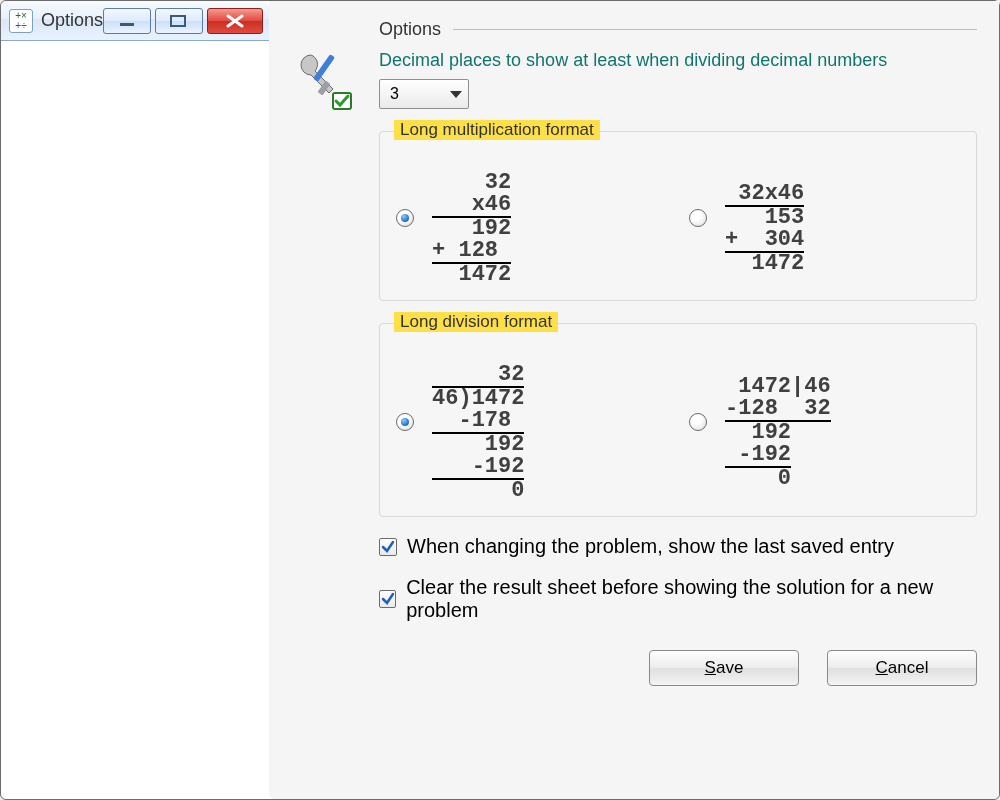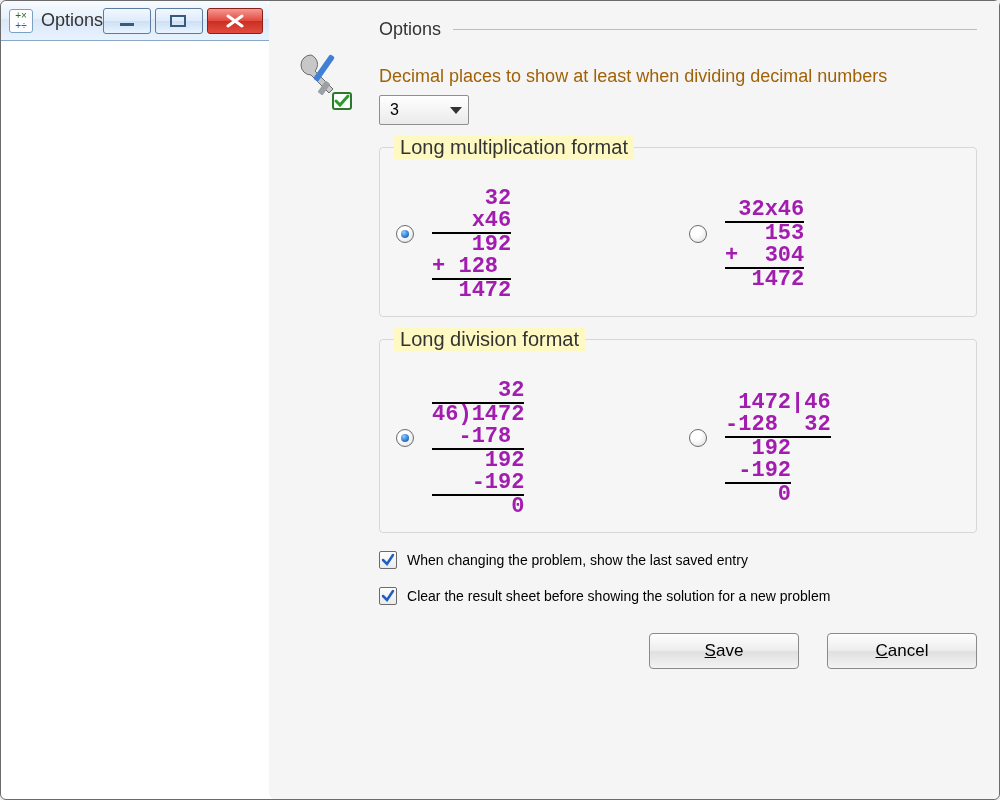--- a/index.html
+++ b/index.html
@@ -79,21 +79,21 @@
 
   .right-col { flex: 1; display: flex; flex-direction: column; }
 
   .section-header {
     display: flex; align-items: center; gap: 12px;
     margin-bottom: 10px;
   }
   .section-header .label { font-size: 18px; color: #333; }
   .section-header .rule  { flex: 1; height: 1px; background: #bdbdbd; }
 
-  .field-label { font-size: 18px; color: #a16207; margin: 16px 0 8px 0; }
+  .field-label { font-size: 18px; color: #0f766e; margin: 0 0 8px 0; }
 
   .dropdown {
     display: inline-flex; align-items: center;
     height: 30px;
     border: 1px solid #8f8f8f;
     background: linear-gradient(#ffffff, #eaeaea);
     padding: 0 6px 0 10px;
     font-size: 16px;
     width: 90px;
     justify-content: space-between;
@@ -111,23 +111,23 @@
     border: 1px solid #d8d8d8;
     border-radius: 4px;
     margin-top: 22px;
     padding: 18px 16px 14px 16px;
     position: relative;
     background: #f6f6f6;
   }
   .groupbox .legend {
     position: absolute;
     top: -12px; left: 14px;
-    background: #fef9c3;
+    background: #fde047;
     padding: 0 6px;
-    font-size: 20px;
+    font-size: 17px;
     color: #333;
   }
   .option-row {
     display: flex;
     align-items: center;
     gap: 22px;
   }
   .option-row .half { flex: 1; display: flex; align-items: center; gap: 18px; }
 
   
@@ -147,30 +147,30 @@
     border-radius: 50%;
     background: radial-gradient(circle at 35% 30%, #8ec9ff 0%, #1f6fbf 70%);
   }
 
   
   .sample {
     font-family: "Courier New", monospace;
     font-weight: bold;
     font-size: 22px;
     line-height: 1.0;
-    color: #a21caf;
+    color: #404040;
     white-space: pre;
   }
   .rule-under { border-bottom: 2px solid #000; display: inline-block; }
 
   
   .check-row {
     display: flex; align-items: center; gap: 10px;
     margin-top: 18px;
-    font-size: 14px;
+    font-size: 20px;
   }
   .checkbox {
     width: 18px; height: 18px;
     border: 1px solid #6b6b6b;
     border-radius: 2px;
     background: linear-gradient(#ffffff,#eaeaea);
     display: flex; align-items: center; justify-content: center;
   }
   .checkbox.checked svg { display: block; }
   .checkbox svg { display: none; }

